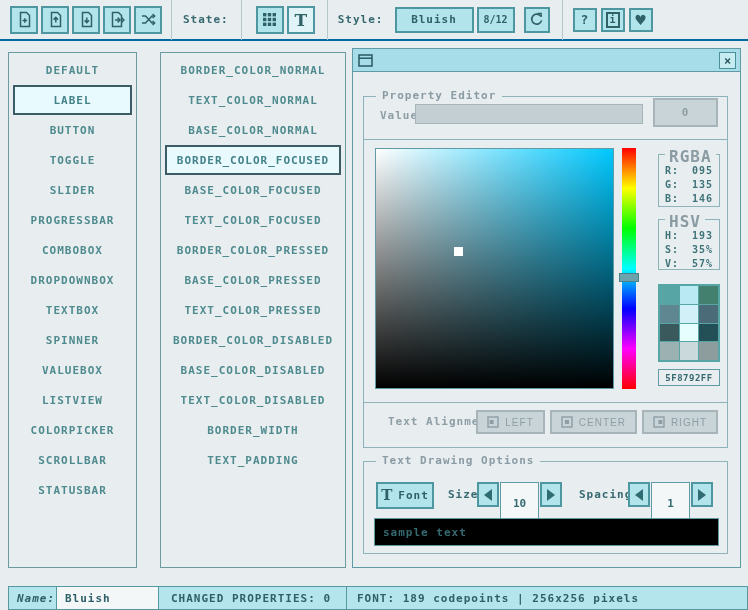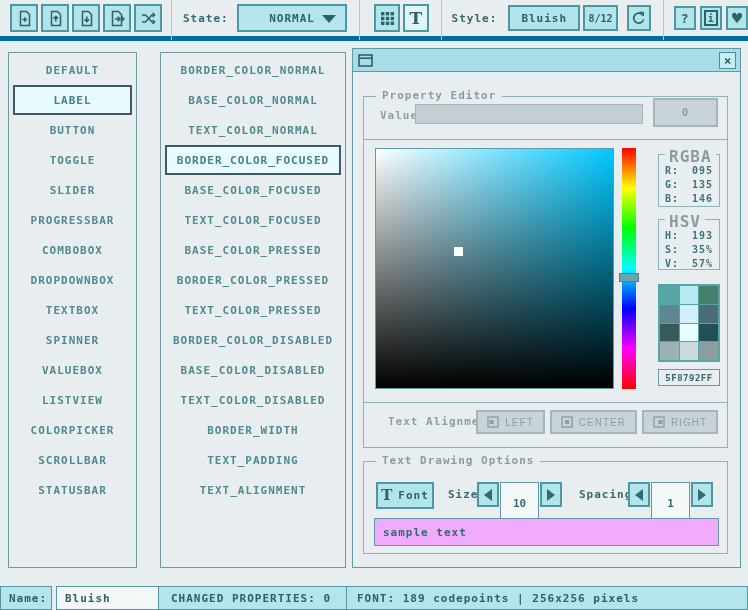--- a/index.html
+++ b/index.html
@@ -11,21 +11,21 @@
     color:#2f6267;
     overflow:hidden;
     position:relative;
   }
   .app { position:absolute; inset:0; }
 
   
   .toolbar {
     position:absolute; left:0; top:0; width:748px; height:41px;
     display:flex; align-items:center;
-    border-bottom:5px solid #0369a1;
+    border-bottom:2px solid #0369a1;
     padding-left:10px;
   }
   .tb-sep { width:1px; height:40px; background:#b6c7cc; align-self:flex-start; }
   .btn {
     background:#b2e4ec; border:2px solid #4e96a0; color:#2f6267;
     display:flex; align-items:center; justify-content:center;
     cursor:default; font-family:inherit; font-weight:bold;
   }
   .icon-btn { width:28px; height:28px; }
   .tb-label { font-size:11px; letter-spacing:1px; color:#35696f; }
@@ -171,33 +171,33 @@
   }
   .spin-value {
     position:absolute; top:20px; width:39px; height:42px;
     background:#f3f7f8; border:1px solid #5f9aa5;
     display:flex; align-items:center; justify-content:center;
     font-size:11px; color:#35696f;
   }
   .opt-label { position:absolute; font-size:11px; letter-spacing:1px; color:#35696f; }
   .sample-textbox {
     position:absolute; left:10px; top:56px; width:345px; height:28px;
-    border:1px solid #5f9aa5; background:#f0abfc;
+    border:1px solid #5f9aa5; background:#000000;
     display:flex; align-items:center; padding-left:8px;
     font-size:11px; letter-spacing:1px; color:#35696f;
   }
 
   
   .statusbar { position:absolute; left:0; top:586px; width:748px; height:24px; }
   .status-cell {
     position:absolute; top:0; height:24px; background:#b4e4ec; border:1px solid #55989f;
     display:flex; align-items:center; padding-left:8px;
     font-size:11px; letter-spacing:1px; color:#2e6068; white-space:nowrap;
   }
-  #cell-name   { left:0;  width:52px; }
+  #cell-name   { left:8px;  width:52px;font-style:italic; }
   #cell-style  { left:56px; width:103px; background:#f3f7f7; }
   #cell-changed{ left:158px; width:189px; padding-left:12px; }
   #cell-font   { left:346px; width:402px; padding-left:10px; }
 
   svg { display:block; }
 </style>
 </head>
 <body>
 
 <div class="app">
@@ -236,24 +236,20 @@
             <path d="M2 12 h3.5 l6.5 -7 h2.5"></path>
           <path d="M12.6 3 l2 2 -2 2"></path>
             <path d="M12.6 10 l2 2 -2 2"></path>
         </svg>
       </button>
     </div>
 
     <div class="tb-sep" style="margin-left:9px;"></div>
 
     <span class="tb-label" style="margin-left:11px;">State:</span>
-    <div class="dropdown" style="margin-left:8px;">
-      <span>NORMAL</span>
-      <span class="dd-arrow"></span>
-    </div>
 
     <div class="tb-sep" style="margin-left:12px;"></div>
 
     <button class="btn icon-btn" style="margin-left:14px;">
       <svg width="15" height="15" viewBox="0 0 15 15">
         <g fill="#2f6267">
           <rect x="1" y="1" width="3.4" height="3.4"></rect>
             <rect x="5.8" y="1" width="3.4" height="3.4"></rect>
             <rect x="10.6" y="1" width="3.4" height="3.4"></rect>
           <rect x="1" y="5.8" width="3.4" height="3.4"></rect>
@@ -307,34 +303,33 @@
       <div class="list-item">SPINNER</div>
       <div class="list-item">VALUEBOX</div>
       <div class="list-item">LISTVIEW</div>
       <div class="list-item">COLORPICKER</div>
       <div class="list-item">SCROLLBAR</div>
       <div class="list-item">STATUSBAR</div>
     </nav>
 
   <nav class="list-panel" id="properties-panel">
       <div class="list-item">BORDER_COLOR_NORMAL</div>
+      <div class="list-item">TEXT_COLOR_NORMAL</div>
       <div class="list-item">BASE_COLOR_NORMAL</div>
-      <div class="list-item">TEXT_COLOR_NORMAL</div>
       <div class="list-item selected">BORDER_COLOR_FOCUSED</div>
       <div class="list-item">BASE_COLOR_FOCUSED</div>
       <div class="list-item">TEXT_COLOR_FOCUSED</div>
+      <div class="list-item">BORDER_COLOR_PRESSED</div>
       <div class="list-item">BASE_COLOR_PRESSED</div>
-      <div class="list-item">BORDER_COLOR_PRESSED</div>
       <div class="list-item">TEXT_COLOR_PRESSED</div>
       <div class="list-item">BORDER_COLOR_DISABLED</div>
       <div class="list-item">BASE_COLOR_DISABLED</div>
       <div class="list-item">TEXT_COLOR_DISABLED</div>
       <div class="list-item">BORDER_WIDTH</div>
       <div class="list-item">TEXT_PADDING</div>
-      <div class="list-item">TEXT_ALIGNMENT</div>
     </nav>
 
   <section class="window">
     <div class="titlebar">
       <svg width="15" height="13" viewBox="0 0 15 13" fill="none" stroke="#295962" stroke-width="1.5">
         <rect x="1" y="1" width="13" height="11"></rect>
           <line x1="1" y1="4.2" x2="14" y2="4.2"></line>
       </svg>
       <div class="close-btn">
         <span>×</span>

